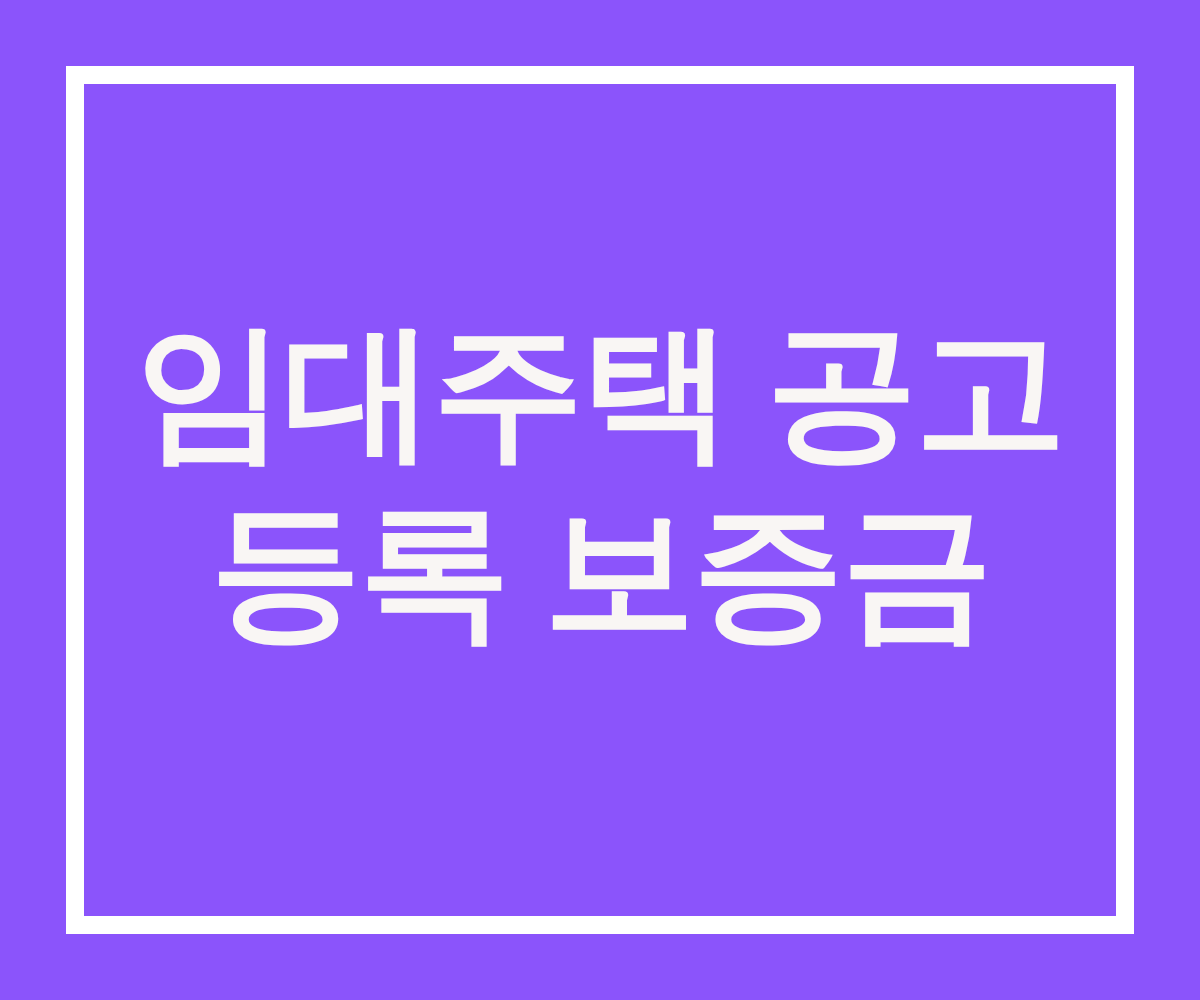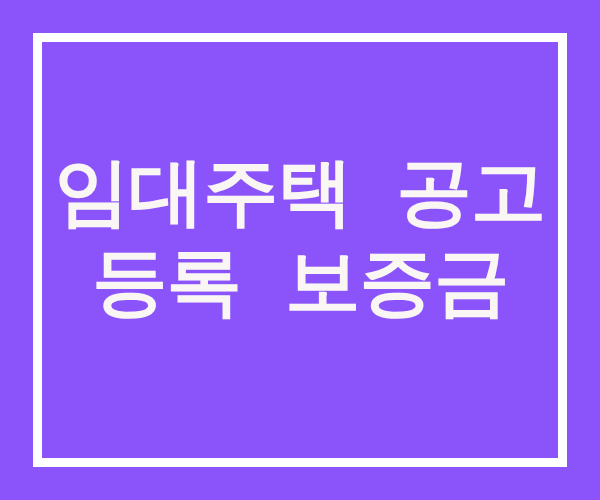--- a/index.html
+++ b/index.html
@@ -7,21 +7,21 @@
     padding: 0;
     background: #ffffff;
   }
 
   #poster {
     position: relative;
     width: 600px;
     height: 500px;
     overflow: hidden;
     background: #8b54fb;
-    font-family: Liberation Mono, monospace;
+    font-family: Liberation Serif, serif;
     -webkit-font-smoothing: antialiased;
   }
 
   
   .bg-fill {
     position: absolute;
     inset: 0;
     background: #8b54fb;
   }
 

